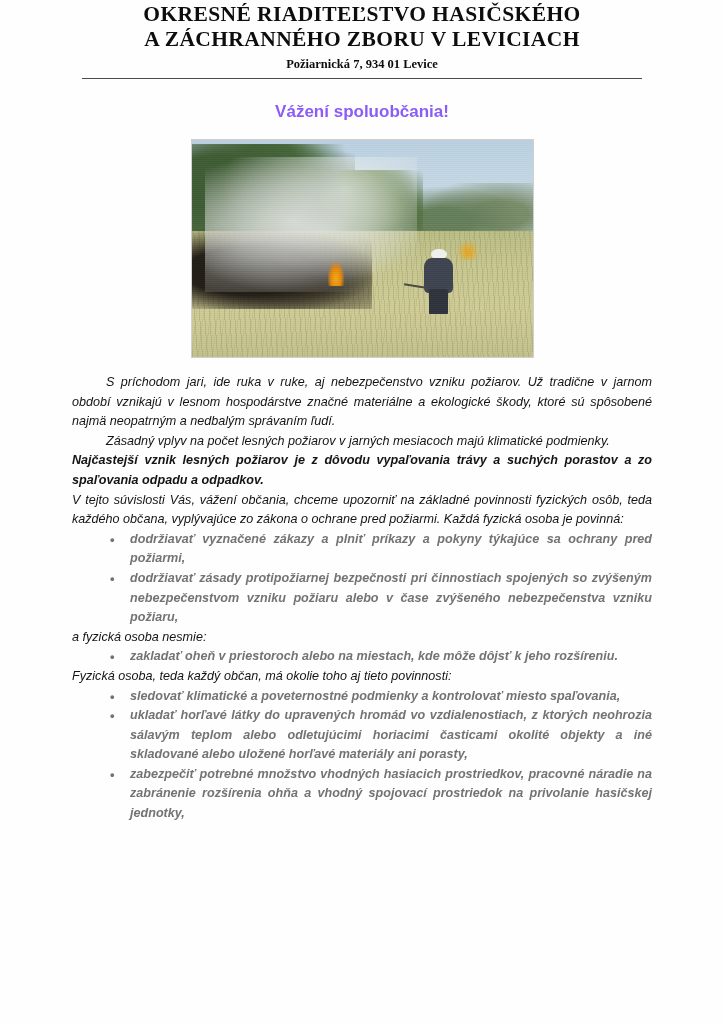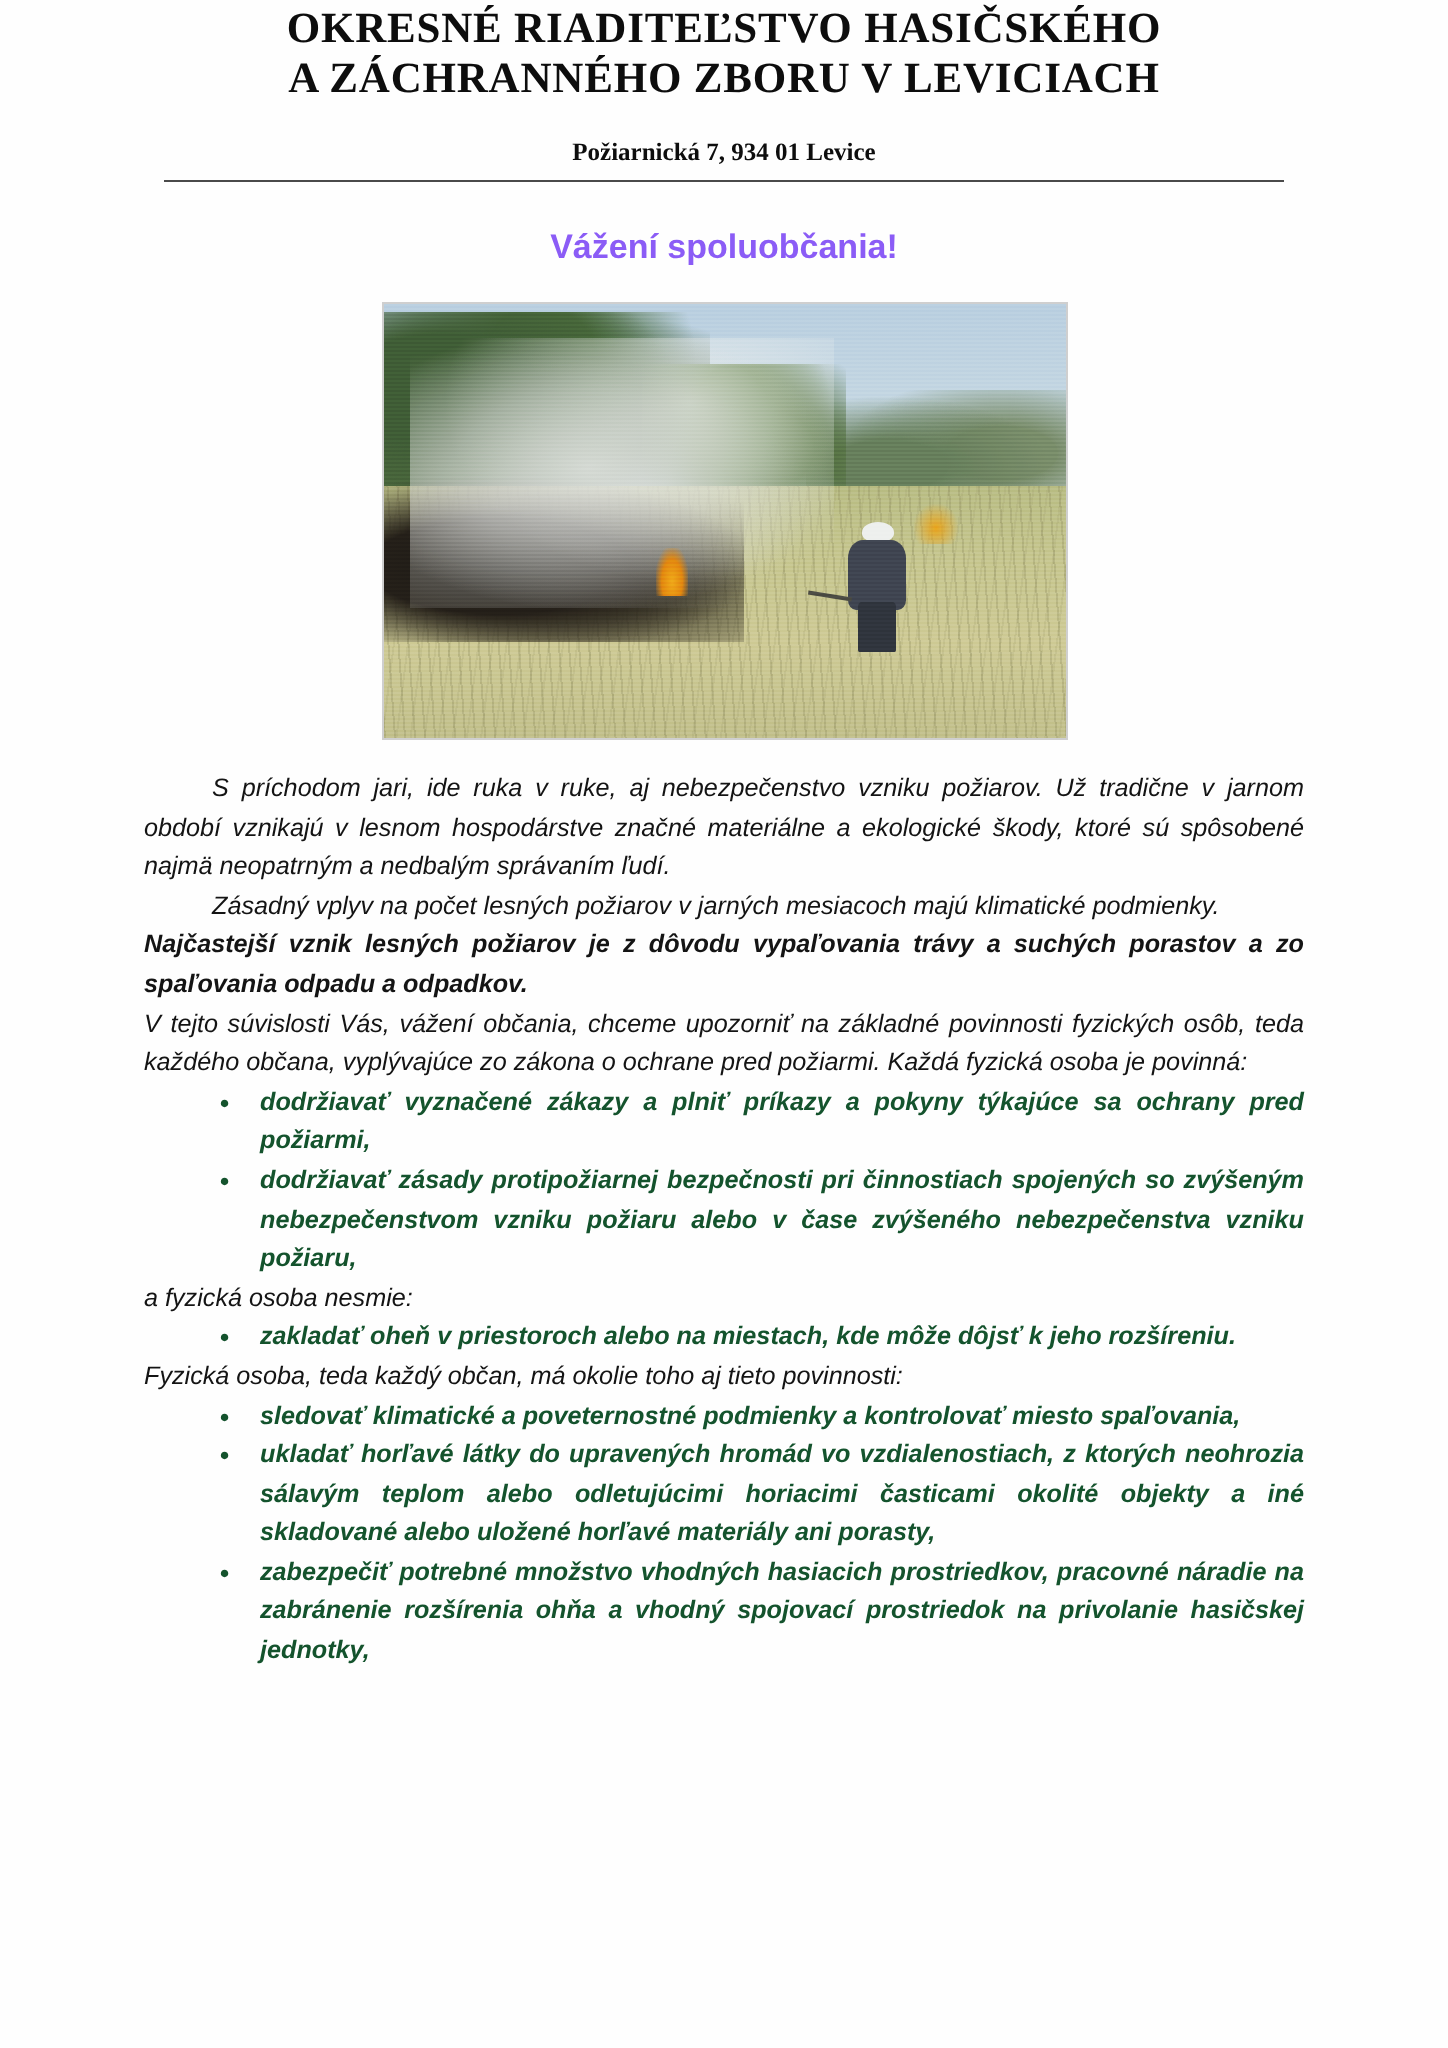--- a/index.html
+++ b/index.html
@@ -34,21 +34,21 @@
     font-size: 21.5px;
     letter-spacing: 0.4px;
     line-height: 25px;
     color: #0d0d0d;
   }
   .org-address {
     font-family: "Liberation Serif", serif;
     font-weight: bold;
     font-size: 12.5px;
     line-height: 17px;
-    margin-top: 16px;
+    margin-top: 4px;
     color: #0d0d0d;
   }
   .rule {
     width: 560px;
     height: 1px;
     background: #4a4a4a;
     margin: 5px auto 0 auto;
   }
 
   
@@ -180,21 +180,21 @@
     padding: 0;
   }
   ul.blist li {
     position: relative;
     padding-left: 58px;
     font-style: italic;
     font-weight: bold;
     font-size: 12.6px;
     line-height: 19.6px;
     text-align: justify;
-    color: #14532d;
+    color: #737373;
   }
   ul.blist li::before {
     content: "\2022";
     position: absolute;
     left: 38px;
     top: 0;
     font-weight: bold;
     font-style: normal;
     font-size: 13px;
   }

